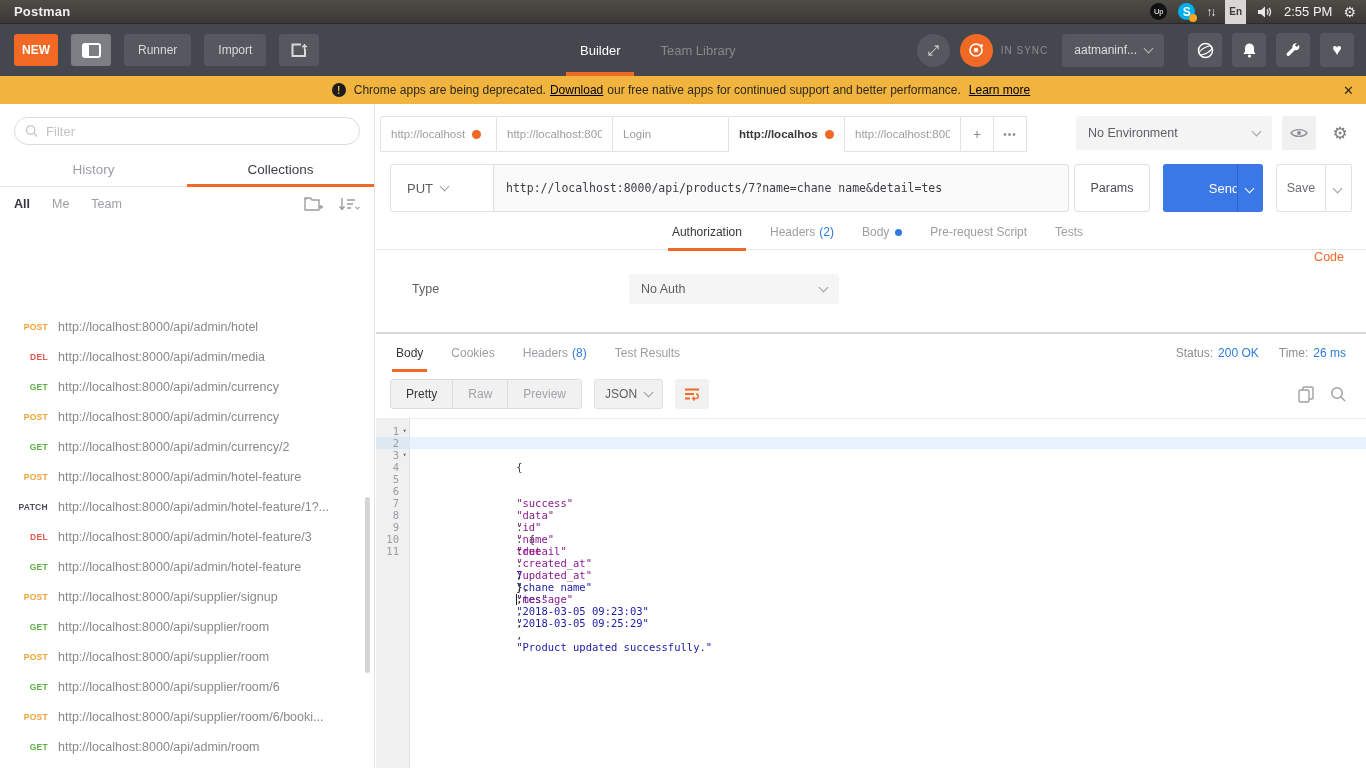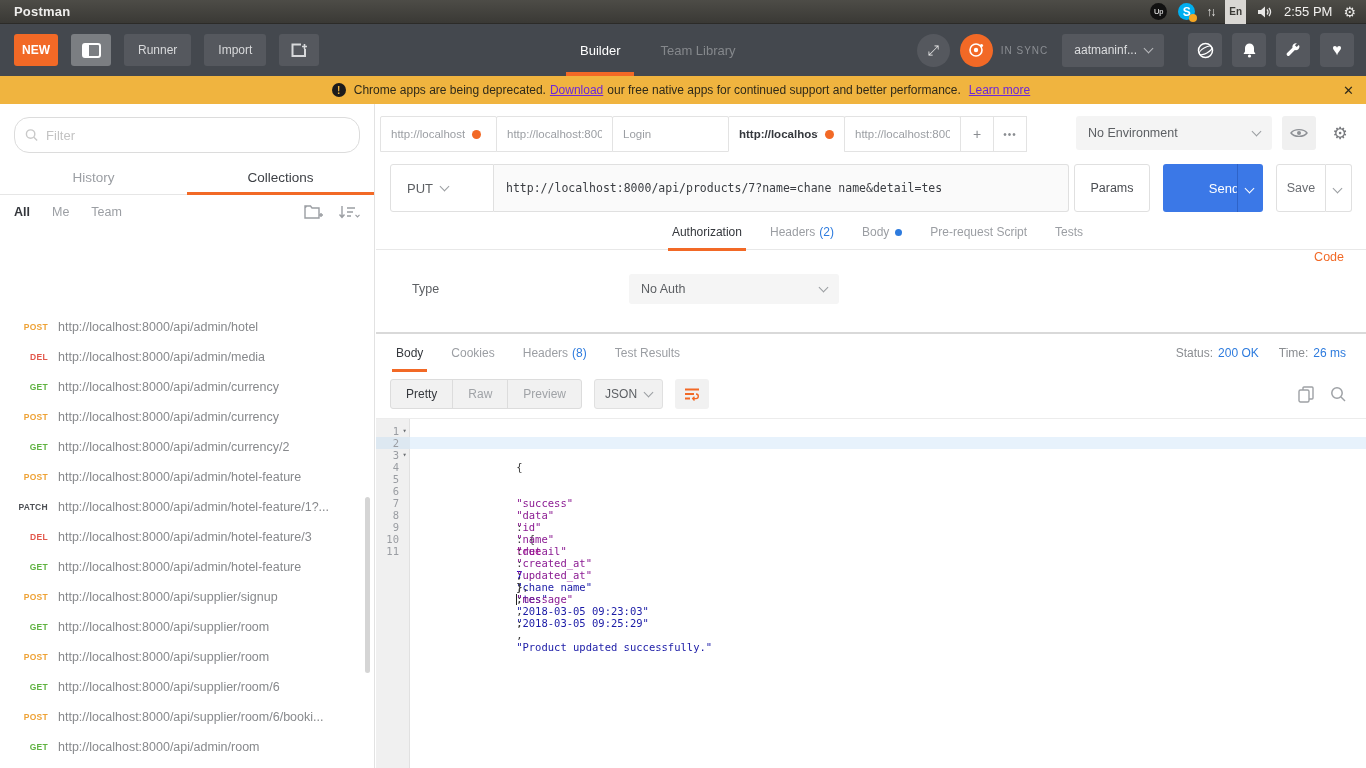--- a/index.html
+++ b/index.html
@@ -54,28 +54,28 @@
   .chev { width:7px; height:7px; border-right:1.6px solid #9a9da1; border-bottom:1.6px solid #9a9da1;
     transform:rotate(45deg); margin-left:8px; margin-top:-3px; }
   .chev.light { border-color:#b9babd; }
 
   
   .banner { position:absolute; top:76px; left:0; right:0; height:28px; background:#f0b43f;
     display:flex; align-items:center; justify-content:center; font-size:12px; color:#2f2a1a; }
   .banner .warn { width:14px; height:14px; border-radius:50%; background:#1c1c1c; color:#f0b43f;
     font-size:10px; font-weight:bold; display:flex; align-items:center; justify-content:center;
     margin-right:8px; }
-  .banner a { color:#6d28d9; text-decoration:underline; margin:0 4px; }
+  .banner a { color:#000000; text-decoration:underline; margin:0 4px; }
   .banner .gap { width:4px; }
   .banner-close { position:absolute; right:12px; font-size:13px; color:#2f2a1a; }
 
   
   .sidebar { position:absolute; top:104px; left:0; width:375px; bottom:0; background:#fff;
     border-right:1px solid #e2e2e2; }
-  .filter-wrap { margin:13px 14px 8px 14px; height:36px; border:1px solid #dcdcdc; border-radius:15px;
+  .filter-wrap { margin:13px 14px 8px 14px; height:28px; border:1px solid #dcdcdc; border-radius:15px;
     display:flex; align-items:center; padding:7px 10px; }
   .filter-wrap input { border:0; outline:0; background:transparent; font-size:13px; color:#555;
     margin-left:8px; width:100%; font-family:"Liberation Sans",sans-serif; }
   .filter-wrap input::placeholder { color:#c3c3c3; }
   .side-tabs { display:flex; height:34px; border-bottom:1px solid #e6e6e6; }
   .side-tab { flex:1; display:flex; align-items:center; justify-content:center; font-size:13.5px;
     color:#9b9ea3; position:relative; }
   .side-tab.active { color:#3c3f44; }
   .side-tab.active::after { content:""; position:absolute; left:0; right:0; bottom:-1px; height:3px;
     background:#f26926; }

